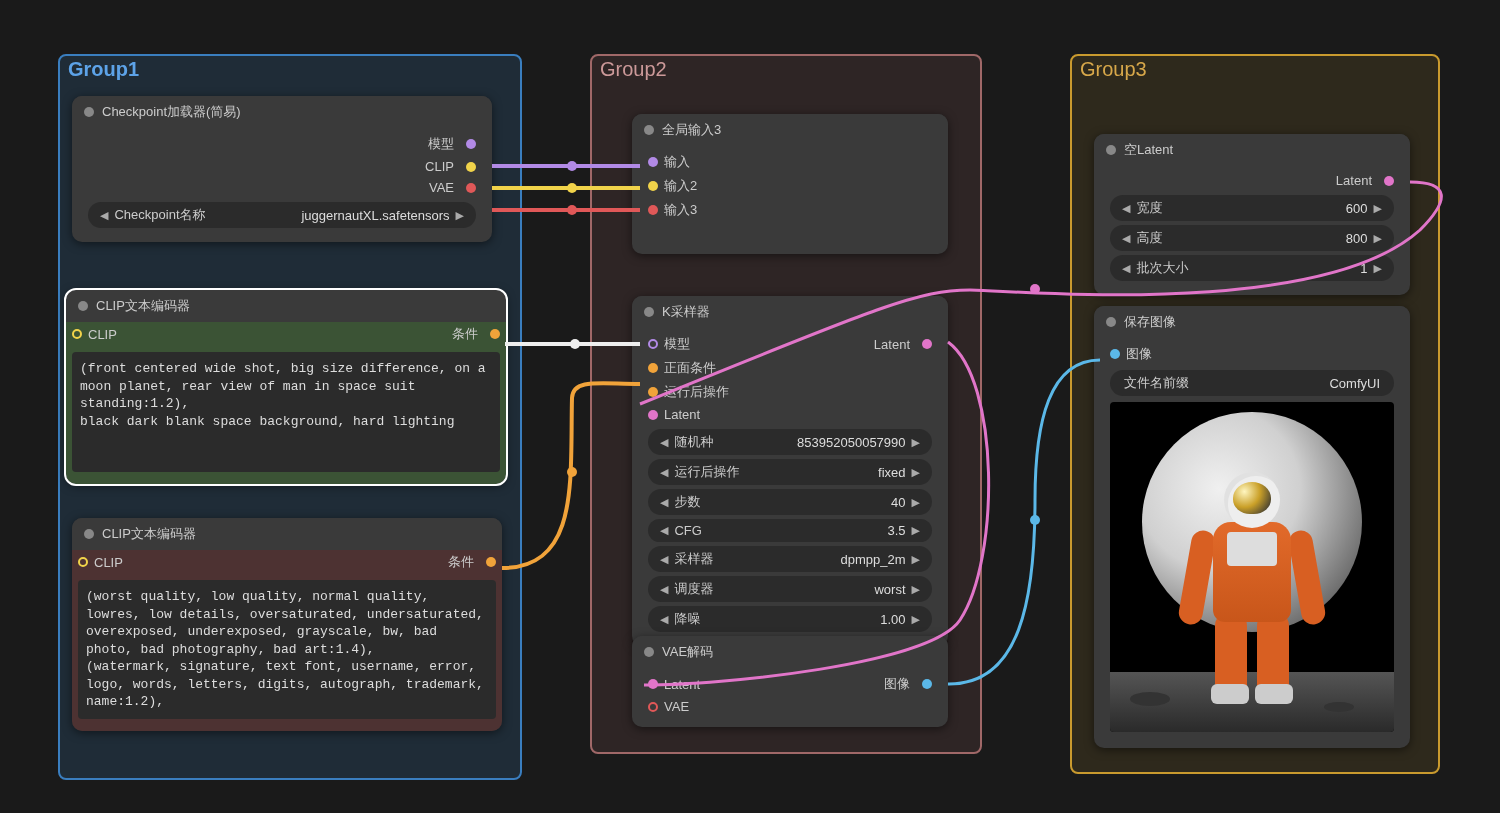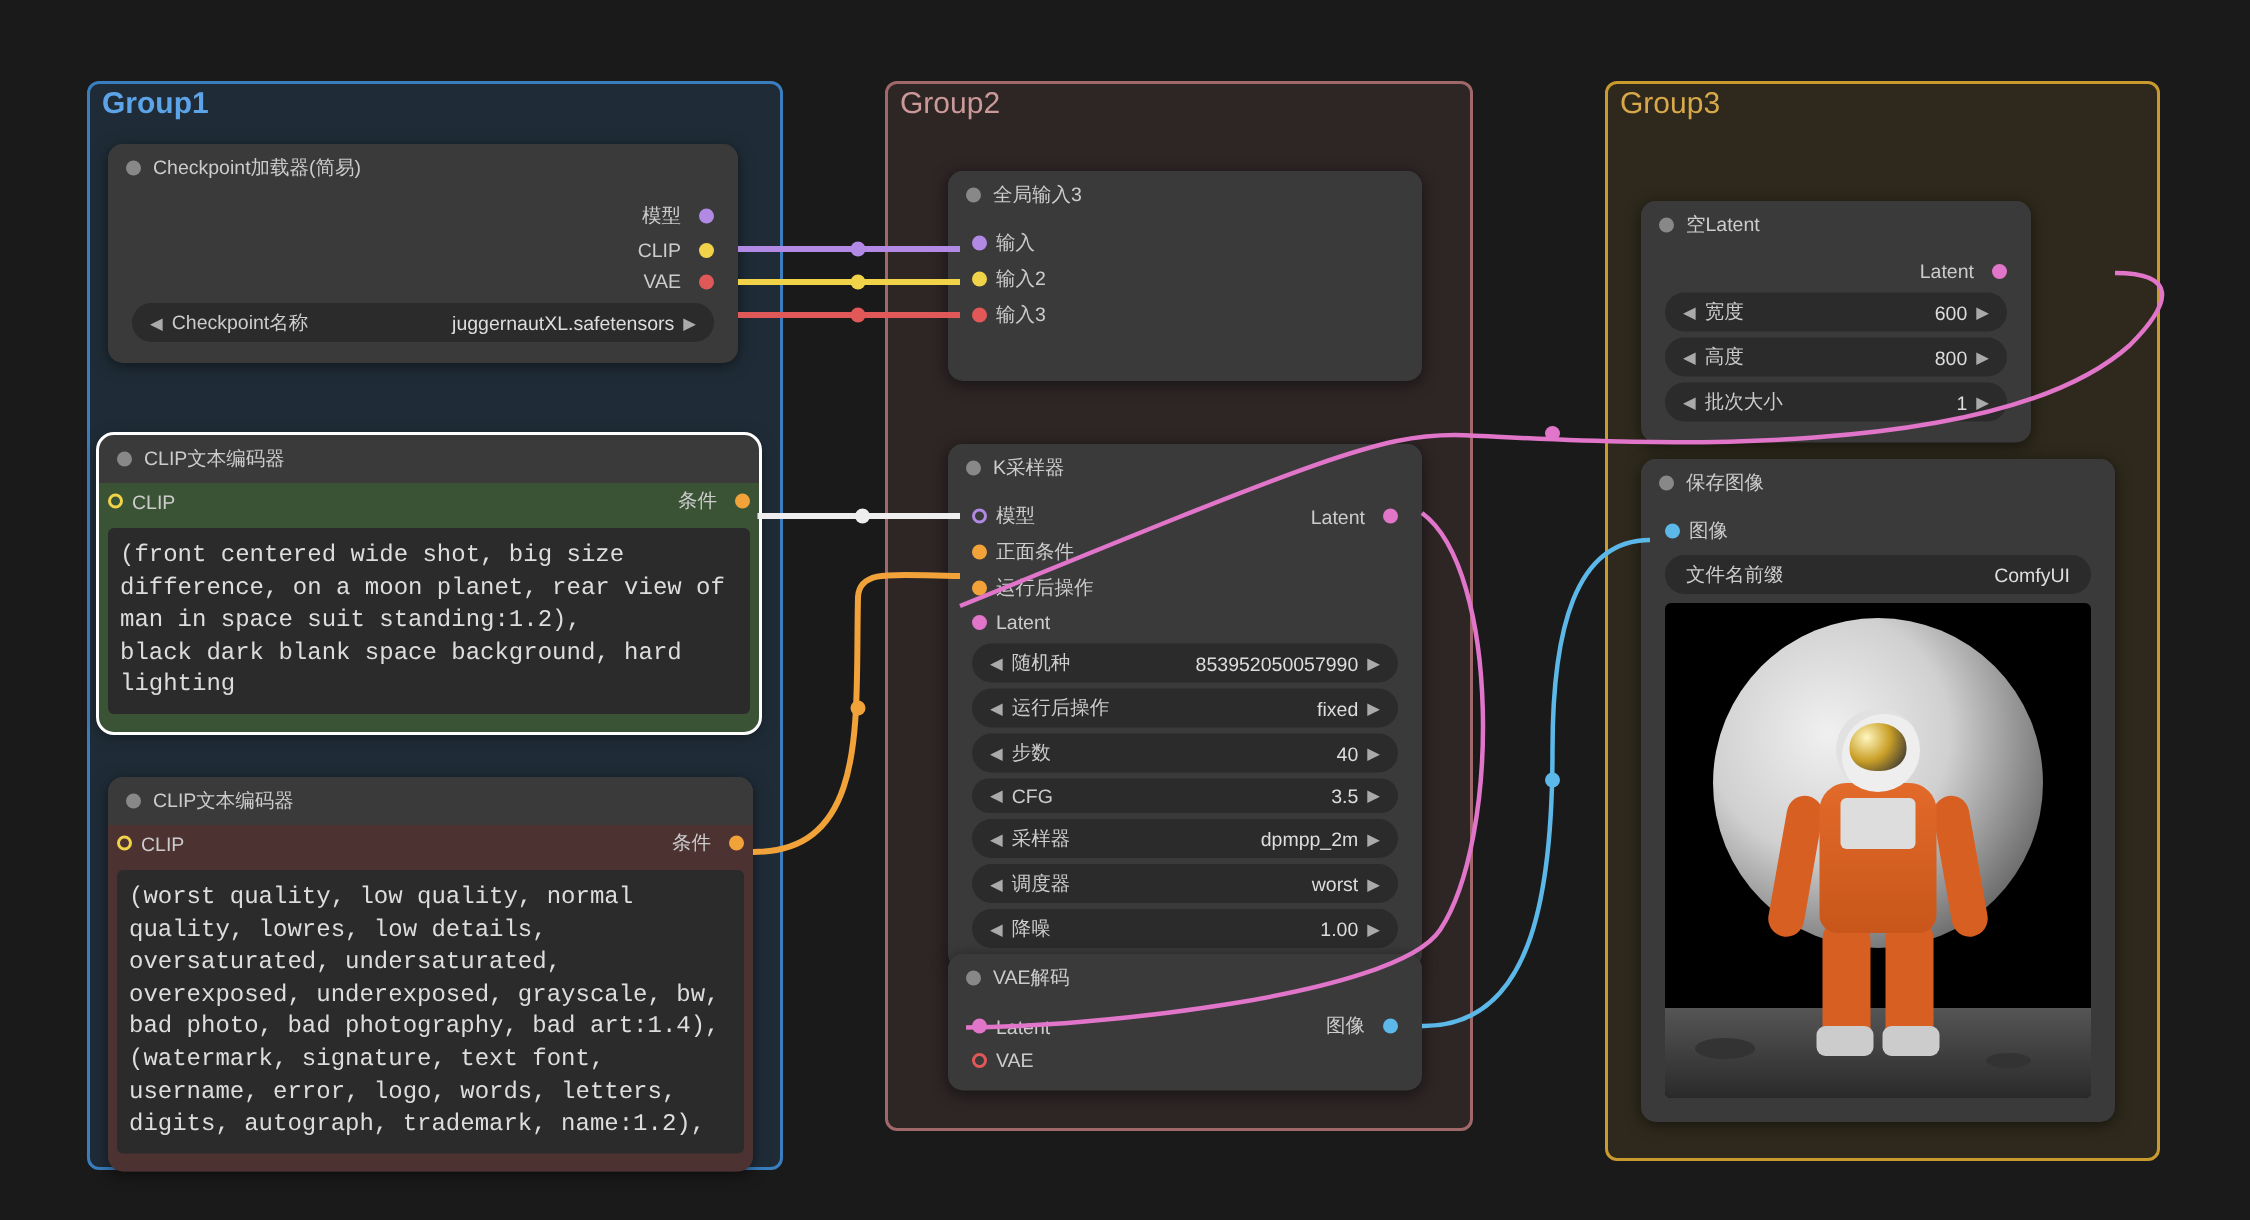--- a/index.html
+++ b/index.html
@@ -102,21 +102,21 @@
 .widget .wlabel { flex: 1; text-align: left; padding-left: 4px; }
 .widget .wvalue { text-align: right; padding-right: 4px; color: #ddd; }
 .widget.flatval { justify-content: space-between; gap: 28px; }
 
 .textarea {
   background: #2b2b2b;
   margin: 6px;
   border-radius: 4px;
   padding: 8px;
   font-family: "Courier New", monospace;
-  font-size: 16px;
+  font-size: 13px;
   line-height: 1.35;
   color: #ddd;
   white-space: pre-wrap;
   word-break: break-word;
 }
 .textarea.pos { min-height: 120px; }
 .textarea.neg { min-height: 132px; }
 
 .node.selected { outline: 2px solid #fff; border-radius: 10px; }
 .node.green .node-body-bg { background: rgba(60,100,50,0.6); }
@@ -377,21 +377,21 @@
     </div>
     <div class="slot-row">
           <span class="slot">
             <span class="port ring" style="border-color:#e05858"></span>
             <span>VAE</span>
           </span>
         </div>
   </div>
 </div>
 
-<div class="node" style="left:1094px; top:134px; width:260px;">
+<div class="node" style="left:1094px; top:134px; width:316px;">
   <div class="node-header">
     <span class="bullet"></span>
     <span>空Latent</span>
   </div>
   <div class="node-body">
     <div class="slot-row">
           <span></span>
           <span class="slot">
             <span>Latent</span>
             <span class="port out" style="background:#e175c9"></span>

